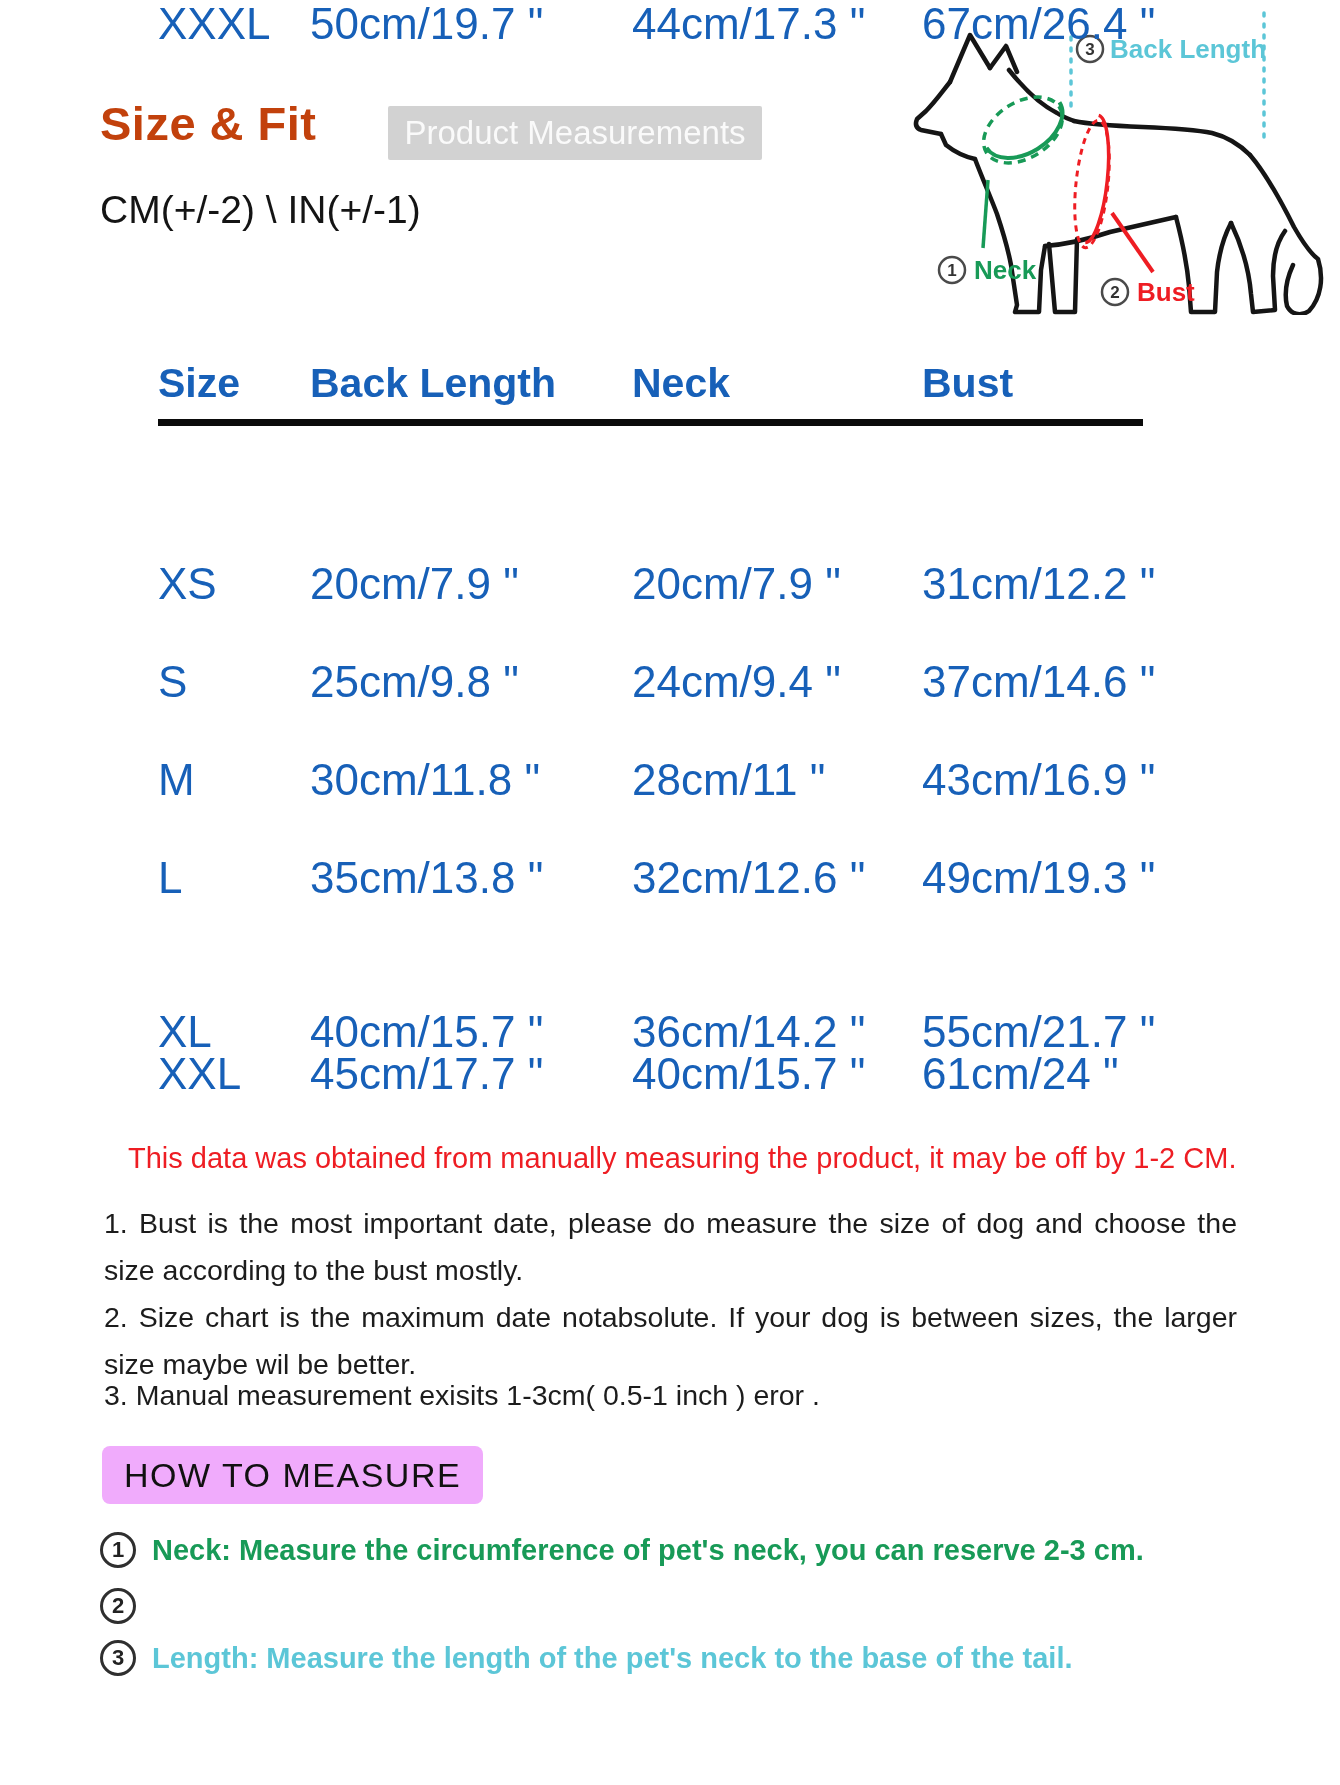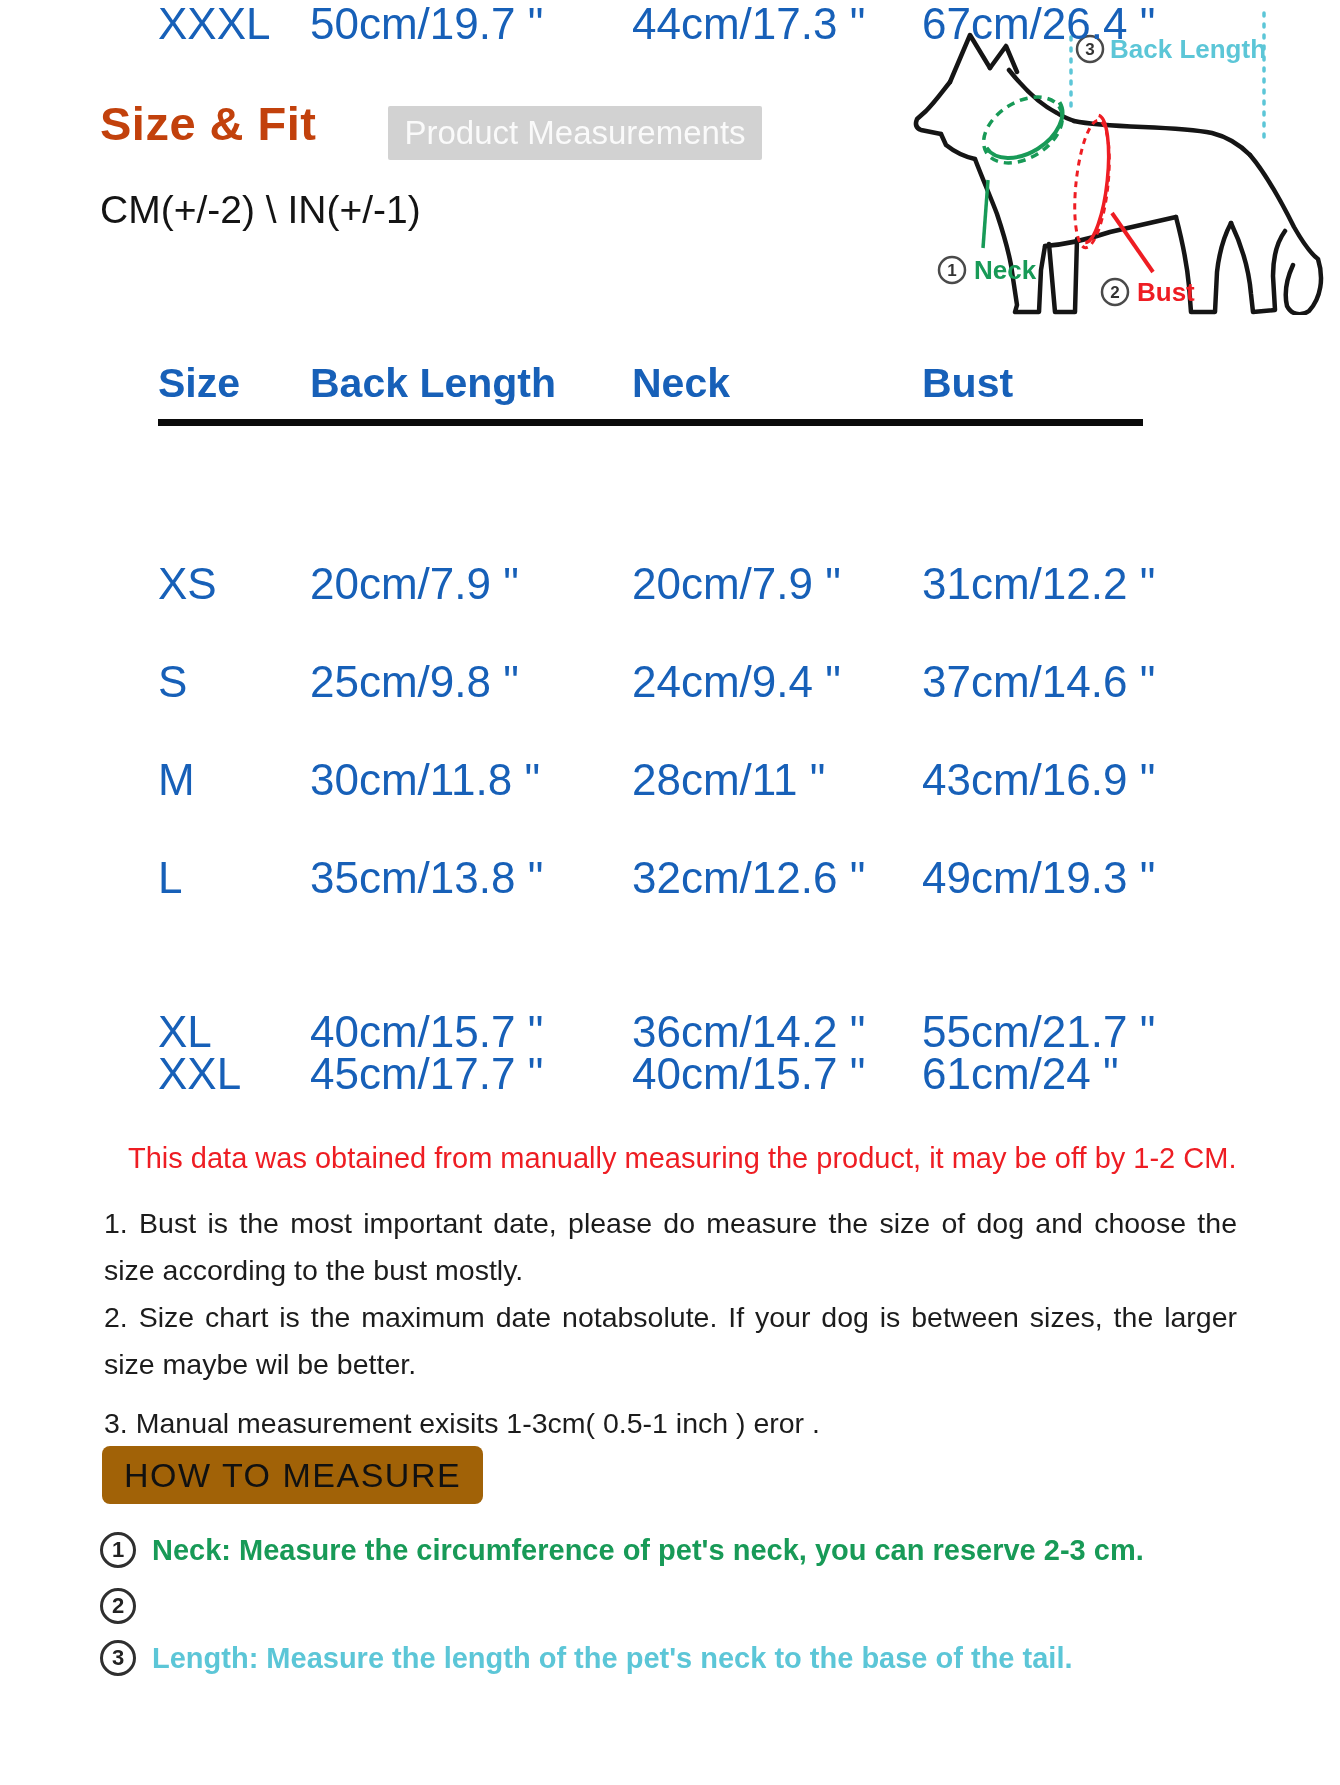--- a/index.html
+++ b/index.html
@@ -38,25 +38,25 @@
   .trow:nth-of-type(4){top:756px;}
   .trow:nth-of-type(5){top:854px;}
   .trow:nth-of-type(6){top:1008px;}
   .trow:nth-of-type(7){top:1050px;}
 
   
   .disclaimer{left:104px;top:1142px;width:1140px;font-size:29px;color:#ee1d23;margin-left:24px;}
   .note{left:104px;width:1133px;font-size:28.5px;color:#1c1c1c;text-align:justify;line-height:47px;}
   .n1{top:1200px;}
   .n2{top:1294px;}
-  .n3{top:1372px;margin-top:28px;}
+  .n3{top:1372px;}
 
   
   .howbox{
-    left:102px;top:1446px;height:58px;line-height:58px;padding:0 22px;background:#a16207;
+    left:102px;top:1446px;height:58px;line-height:58px;padding:0 22px;background:#f0abfc;
     border-radius:8px;font-size:34px;color:#111;letter-spacing:1.5px;
   }
   .step{left:100px;display:flex;align-items:center;gap:16px;height:40px;}
   .s1{top:1530px;}
   .s2{top:1586px;}
   .s3{top:1638px;}
   .circ{
     box-sizing:border-box;width:36px;height:36px;border:3px solid #2f2f2f;border-radius:50%;
     color:#222;font-size:22px;font-weight:700;display:flex;align-items:center;justify-content:center;
     flex:0 0 36px;background:#fff;

